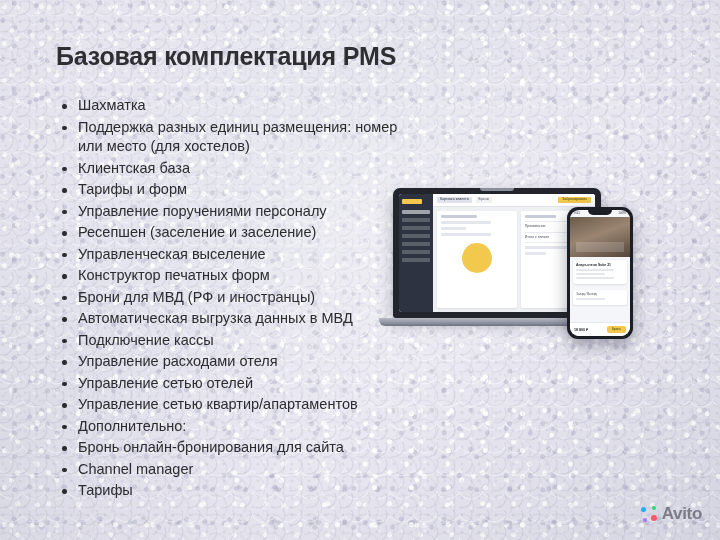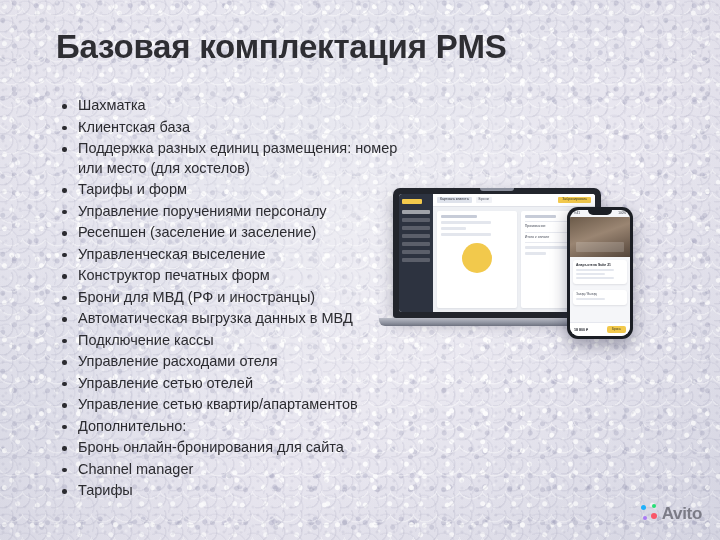--- a/index.html
+++ b/index.html
@@ -54,22 +54,22 @@
   .bg-vignette {
     position: absolute;
     inset: 0;
     background: radial-gradient(ellipse at 50% 40%, rgba(255,255,255,0.35) 0%, rgba(255,255,255,0) 55%, rgba(120,120,150,0.10) 100%);
   }
 
   
   .title {
     position: absolute;
     left: 56px;
-    top: 28px;
-    font-size: 33px;
+    top: 42px;
+    font-size: 25px;
     font-weight: bold;
     color: #2e2e33;
     letter-spacing: -0.2px;
   }
 
   
   .bullets {
     position: absolute;
     left: 56px;
     top: 96px;
@@ -368,20 +368,21 @@
     padding: 2px 5px;
     line-height: 1;
   }
 
   
   .watermark {
     position: absolute;
     right: 18px;
     bottom: 16px;
     display: flex;
+    align-items: center;
     gap: 5px;
     opacity: 0.85;
   }
   .wm-dots {
     position: relative;
     width: 16px;
     height: 16px;
   }
   .wm-dots i {
     position: absolute;
@@ -404,22 +405,22 @@
 
 <div class="slide">
   <div class="bg-base"></div>
   <div class="bg-speckle"></div>
   <div class="bg-vignette"></div>
 
   <div class="title">Базовая комплектация PMS</div>
 
   <ul class="bullets">
     <li>Шахматка</li>
+    <li>Поддержка разных единиц размещения: номер или место (для хостелов)</li>
     <li>Клиентская база</li>
-    <li>Поддержка разных единиц размещения: номер или место (для хостелов)</li>
     <li>Тарифы и форм</li>
     <li>Управление поручениями персоналу</li>
     <li>Ресепшен (заселение и заселение)</li>
     <li>Управленческая выселение</li>
     <li>Конструктор печатных форм</li>
     <li>Брони для МВД (РФ и иностранцы)</li>
     <li>Автоматическая выгрузка данных в МВД</li>
     <li>Подключение кассы</li>
     <li>Управление расходами отеля</li>
     <li>Управление сетью отелей</li>

